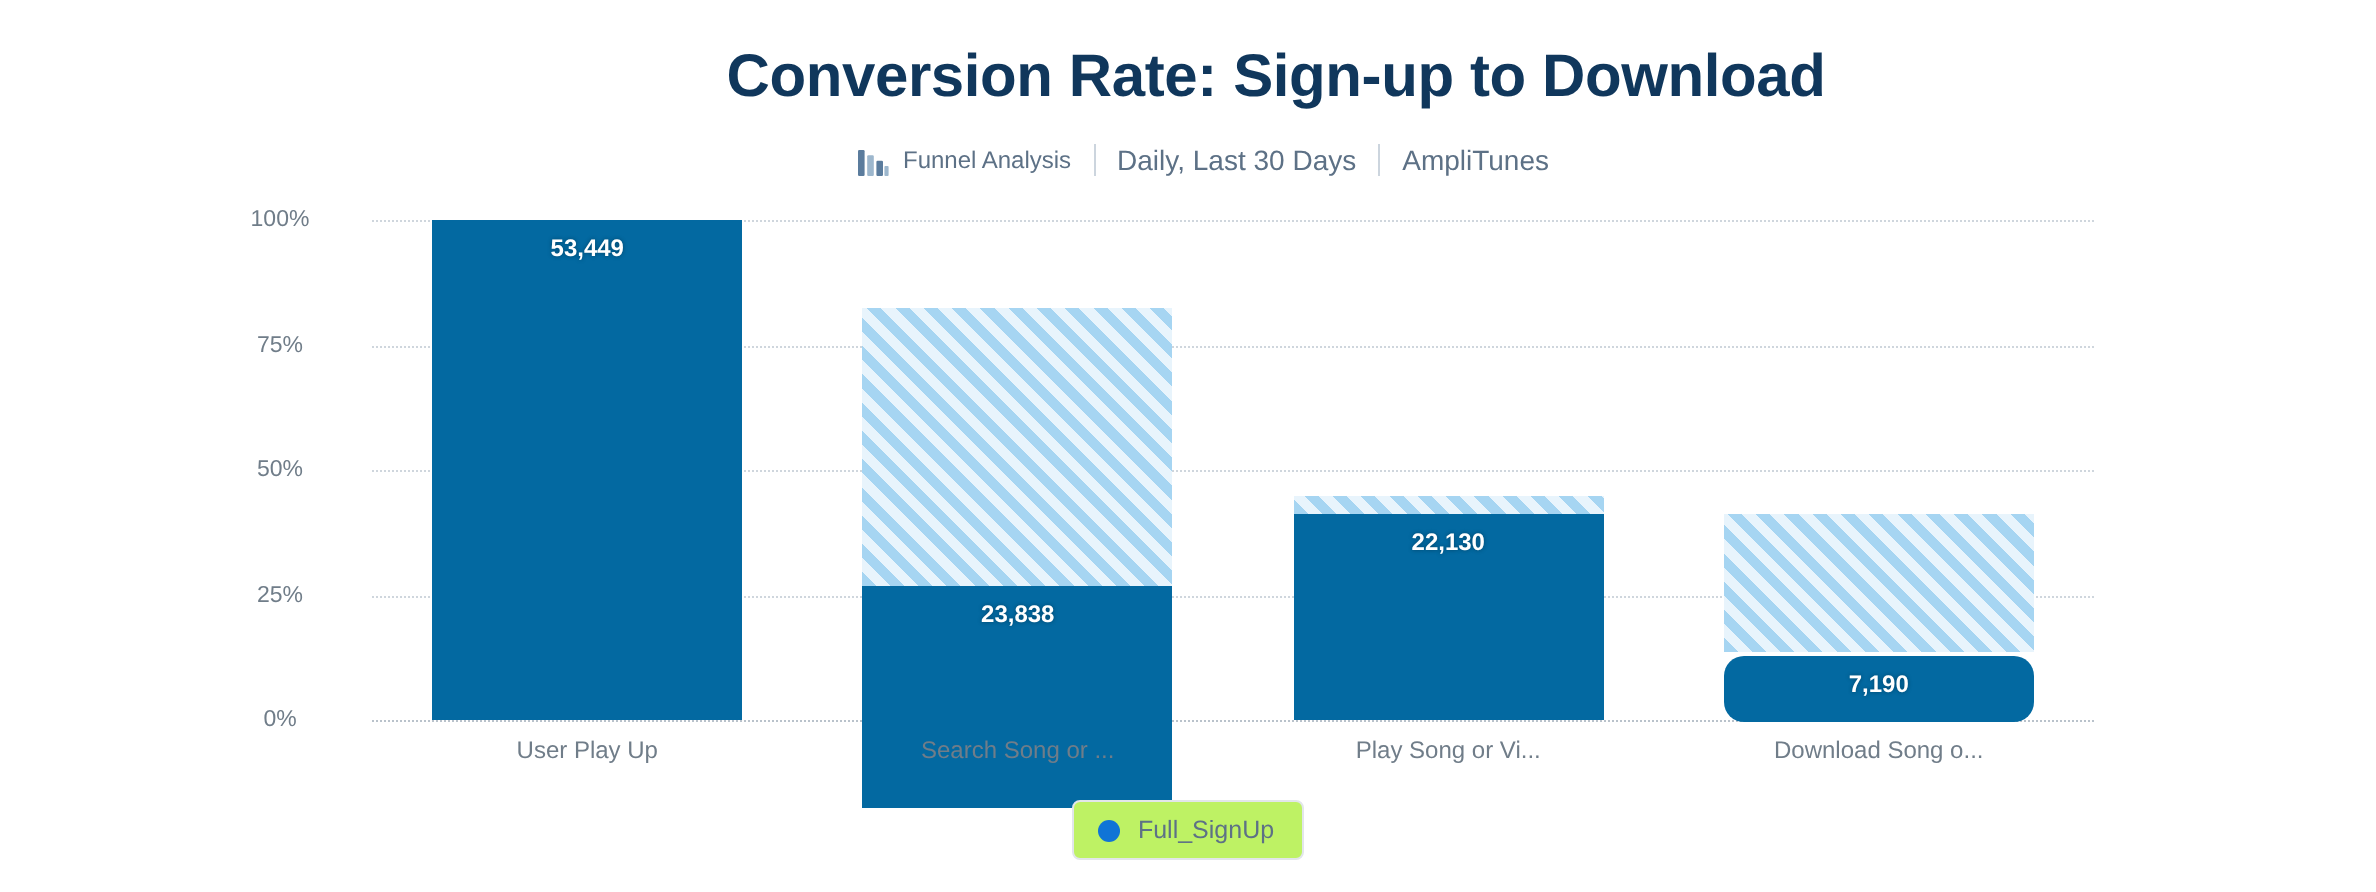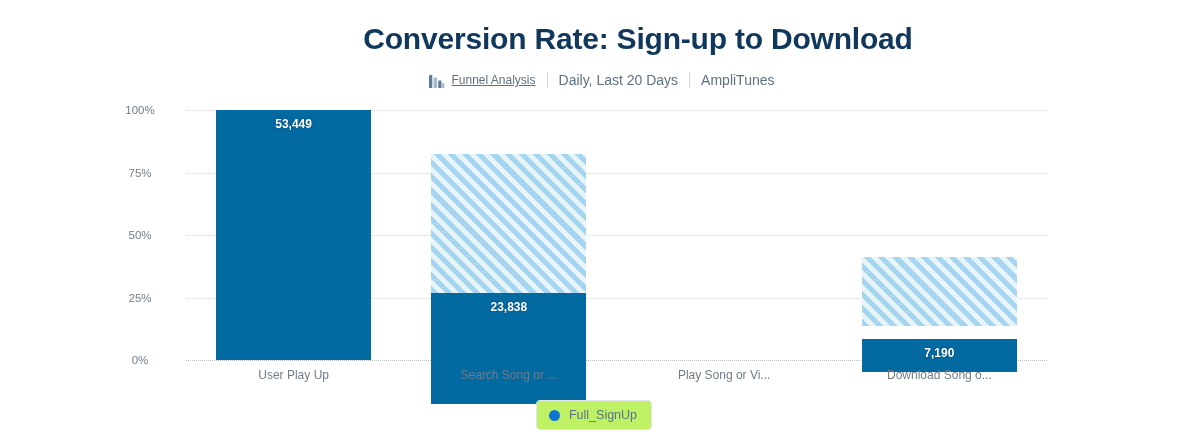--- a/index.html
+++ b/index.html
@@ -49,21 +49,21 @@
     gap: 0;
     font-size: 13px;
     color: #5d7186;
     white-space: nowrap;
   }
   .sub-seg {
     display: flex;
     align-items: center;
     padding: 0 11px;
   }
-  .sub-seg:first-child { padding-left: 16px; text-decoration: underline; }
+  .sub-seg:first-child { padding-left: 16px; }
   .sub-seg:last-child { padding-right: 0; }
   .sub-divider {
     width: 1px;
     height: 16px;
     background: #ccd5de;
   }
   .funnel-icon {
     display: inline-block;
     width: 16px;
     height: 15px;
@@ -209,21 +209,21 @@
           <rect x="9.2" y="6.4" width="3.3" height="7.6" rx="0.6" fill="#5b7c9d"></rect>
           <rect x="13.2" y="9" width="2.1" height="5" rx="0.5" fill="#9db7cd"></rect>
         </svg>
       </span>
       <span class="sub-label-small">Funnel Analysis</span>
     </div>
 
     <div class="sub-divider"></div>
 
     <div class="sub-seg">
-      <span class="sub-daily">Daily, Last 20 Days</span>
+      <span class="sub-daily">Daily, Last 30 Days</span>
     </div>
 
     <div class="sub-divider"></div>
 
     <div class="sub-seg">
       <span class="sub-daily">AmpliTunes</span>
     </div>
   </div>
 
   <div class="plot-wrap">
@@ -237,23 +237,29 @@
           <div class="bar-seg bar-solid" style="height: 250px; top: 0px;">
             <div class="bar-value" style="top: 7px;">53,449</div>
           </div>
         </div>
         <div class="bar-group" style="left: 245.375px; width: 155px; height: 206px;">
           <div class="bar-seg bar-hatch" style="height: 138.5px; top: 0px;"></div>
           <div class="bar-seg bar-solid" style="height: 111.5px; top: 138.5px;">
             <div class="bar-value" style="top: 7px;">23,838</div>
           </div>
         </div>
+        <div class="bar-group" style="left: 460.625px; width: 155px; height: 112px;">
+          <div class="bar-seg bar-hatch" style="height: 8.5px; top: 0px;"></div>
+          <div class="bar-seg bar-solid" style="height: 103.5px; top: 8.5px;">
+            <div class="bar-value" style="top: 7px;">22,130</div>
+          </div>
+        </div>
         <div class="bar-group" style="left: 675.875px; width: 155px; height: 103.5px;">
           <div class="bar-seg bar-hatch" style="height: 69.75px; top: 0px;"></div>
-          <div class="bar-seg bar-solid" style="height: 33.75px; top: 82px;">
+          <div class="bar-seg bar-solid" style="height: 33.75px; top: 71px; border-radius: 10px;">
             <div class="bar-value" style="top: 7px;">7,190</div>
           </div>
         </div>
       </div>
     <div id="ytick-layer">
         <div class="ytick" style="top: 360px;">0%</div>
         <div class="ytick" style="top: 297.5px;">25%</div>
         <div class="ytick" style="top: 235px;">50%</div>
         <div class="ytick" style="top: 172.5px;">75%</div>
         <div class="ytick" style="top: 110px;">100%</div>

